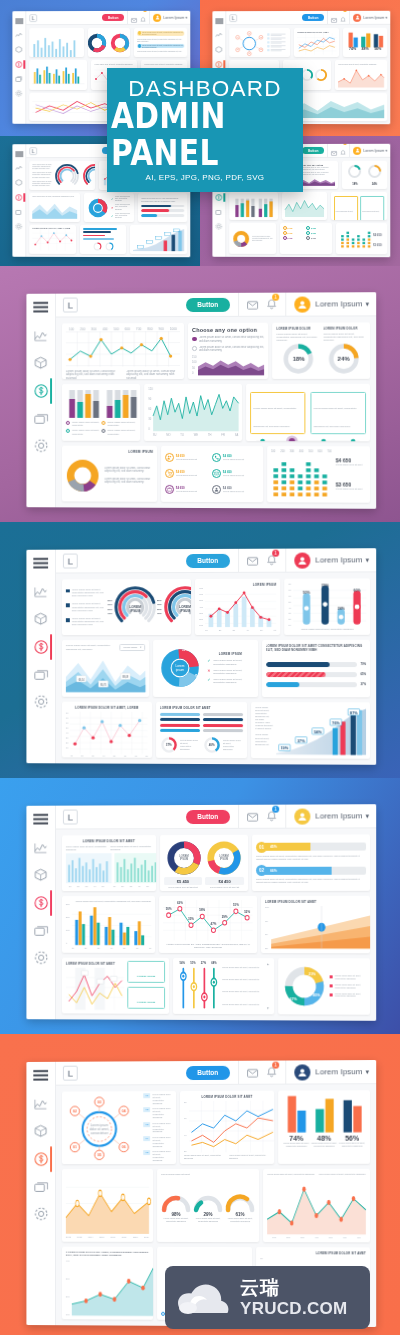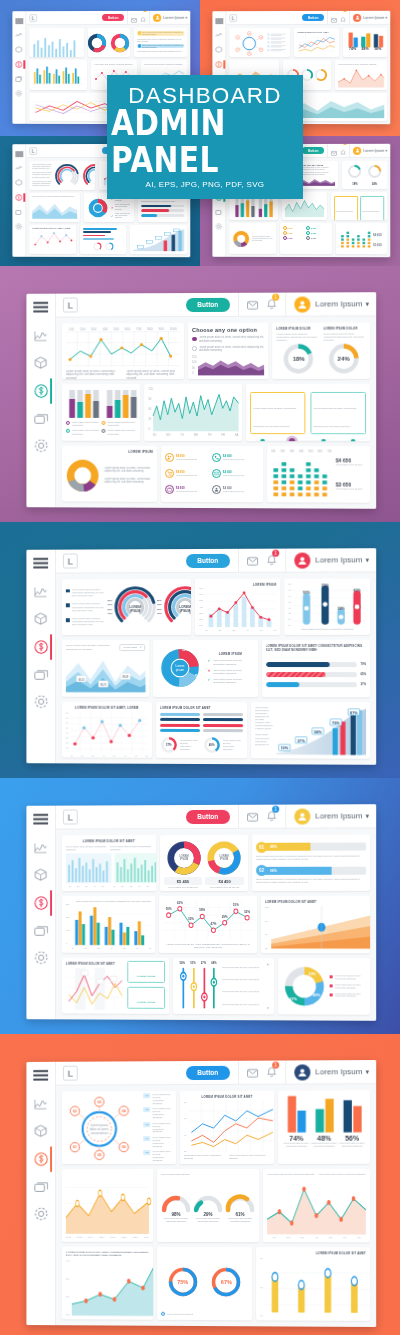--- a/index.html
+++ b/index.html
@@ -53,21 +53,21 @@
   .row { display:flex; gap:4px; flex:1 1 0; min-height:0; }
   .card { background:#fff; border-radius:2px; box-shadow:0 1px 2px rgba(0,0,0,.07); padding:3px; overflow:hidden; position:relative; display:flex; flex-direction:column; min-width:0; }
 
   .ttl { color:#4b5563; font-weight:700; letter-spacing:.2px; white-space:nowrap; overflow:hidden; }
   .lorem { color:#9aa3ae; line-height:1.35; overflow:hidden; }
   .bigpct { font-weight:700; }
   .tick { color:#aab2bd; }
 
   
   .banner {
-    position:absolute; left:107px; top:75px; width:196px; height:124px;
+    position:absolute; left:107px; top:68px; width:196px; height:124px;
     background:#1896b4; box-shadow:0 5px 16px rgba(0,0,0,.28);
     display:flex; flex-direction:column; align-items:center; justify-content:center;
     color:#fff; z-index:40;
   }
   .banner .l1 { font-size:22.5px; letter-spacing:1.2px; font-weight:400; line-height:1; }
   .banner .l2 { font-size:31px; font-weight:700; letter-spacing:.3px; line-height:1.05; margin-top:2px;
                 font-family:"DejaVu Sans", sans-serif; transform:scaleY(1.12) scaleX(.96); }
   .banner .l3 { font-size:20px; letter-spacing:2.6px; margin-top:4px; line-height:1; }
   .banner .l4 { font-size:8px; letter-spacing:.3px; margin-top:6px; }
 
@@ -2498,15 +2498,28 @@
                       <circle cx="67.5" cy="12" r="2.2"></circle>
                     </g>
                 </svg>
               </div>
             </div>
           </div>
         </div>
       </div>
     </div>
 
+    <div class="wm" style="top:232px;left:165px;">
+      <div class="cloud">
+        <svg width="58" height="34" viewBox="0 0 58 34">
+          <path d="M14 32c-6 0-11-4.4-11-10s4.6-9.8 10.4-9.8c1 0 2 .1 2.9.4C19.2 7 24.4 3.4 30.6 3.4c8.6 0 15.6 6.6 15.6 14.8 0 .5 0 1-.1 1.5 4.2.9 7.3 4.4 7.3 8.6 0 1.3-.3 2.6-.9 3.7z" fill="#e6e8ee"></path>
+          <path d="M20 24c3-5 8-7 12-5-2.6-3.4-7-5-11.4-3.4C17 17 15 20.6 15.4 24z" fill="#fff"></path>
+          <ellipse cx="13" cy="27" rx="9" ry="6" fill="#f2f3f7"></ellipse>
+        </svg>
+      </div>
+      <div class="txt">
+        <span class="cn">云瑞</span>
+        <span class="en">YRUCD.COM</span>
+      </div>
+    </div>
   </div>
 
 </div>
 
 </body></html>

